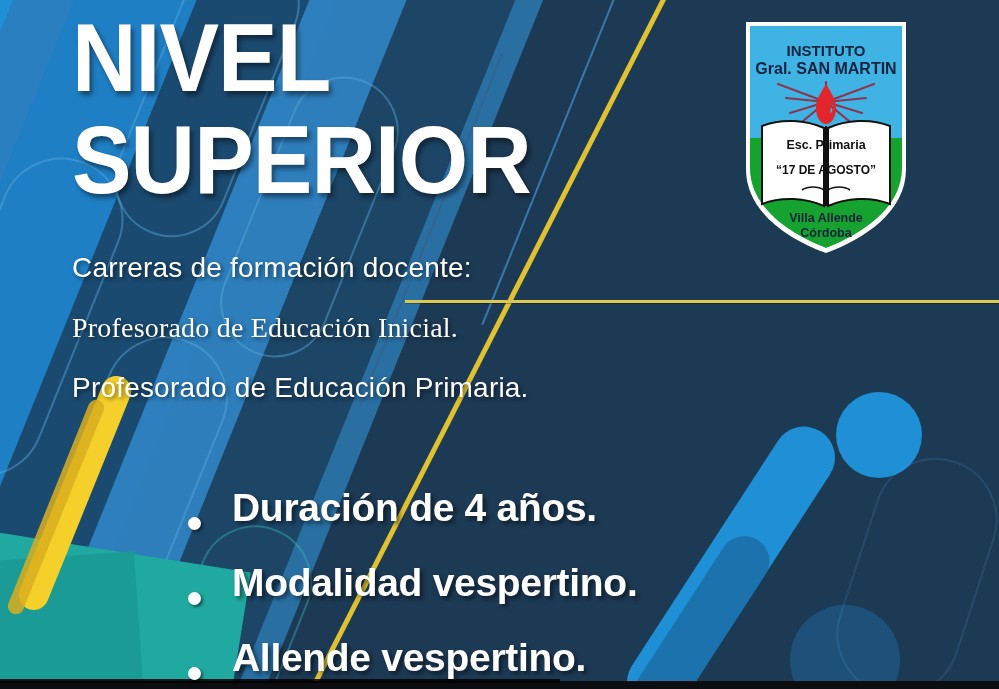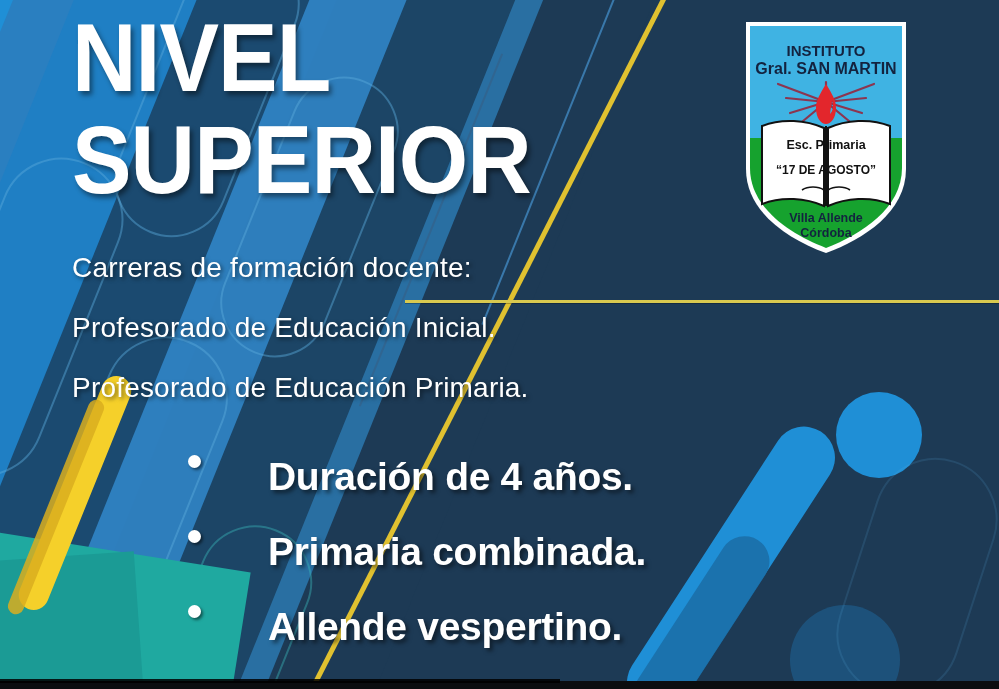--- a/index.html
+++ b/index.html
@@ -34,25 +34,25 @@
     white-space:nowrap;
   }
   #t1{left:72px;top:14px;font-size:96px;transform:scaleX(.93);transform-origin:left top;}
   #t2{left:72px;top:116px;font-size:96px;transform:scaleX(.93);transform-origin:left top;}
 
   .sub{
     position:absolute;left:72px;color:#fff;font-size:28px;font-weight:400;
     text-shadow:2px 2px 4px rgba(0,0,0,.55);white-space:nowrap;letter-spacing:.2px;
   }
   #s1{top:252px;}
-  #s2{top:312px;}
+  #s2{top:312px;font-family:Liberation Serif, serif;}
   #s3{top:372px;}
 
   .bullets{position:absolute;left:188px;top:455px;}
-  .bullet-row{display:flex;align-items:flex-start;height:75px;gap:36px;}
+  .bullet-row{display:flex;align-items:flex-end;height:75px;}
   .dot{
     width:13px;height:13px;border-radius:50%;background:#fff;flex:0 0 auto;
     box-shadow:2px 2px 3px rgba(0,0,0,.5);margin-right:31px;
   }
   .bullet-text{
     color:#fff;font-size:39px;font-weight:bold;letter-spacing:-.3px;
     text-shadow:3px 3px 4px rgba(0,0,0,.5);white-space:nowrap;
   }
 
   
@@ -122,21 +122,21 @@
     <div class="sub" id="s2">Profesorado de Educación Inicial.</div>
     <div class="sub" id="s3">Profesorado de Educación Primaria.</div>
 
     <div class="bullets">
       <div class="bullet-row">
         <span class="dot"></span>
         <span class="bullet-text">Duración de 4 años.</span>
       </div>
       <div class="bullet-row">
         <span class="dot"></span>
-        <span class="bullet-text">Primaria combinada.</span>
+        <span class="bullet-text">Modalidad vespertino.</span>
       </div>
       <div class="bullet-row">
         <span class="dot"></span>
         <span class="bullet-text">Allende vespertino.</span>
       </div>
     </div>
 
     <div id="logo">
       <svg viewBox="0 0 168 236" width="168" height="236">
         <defs>

